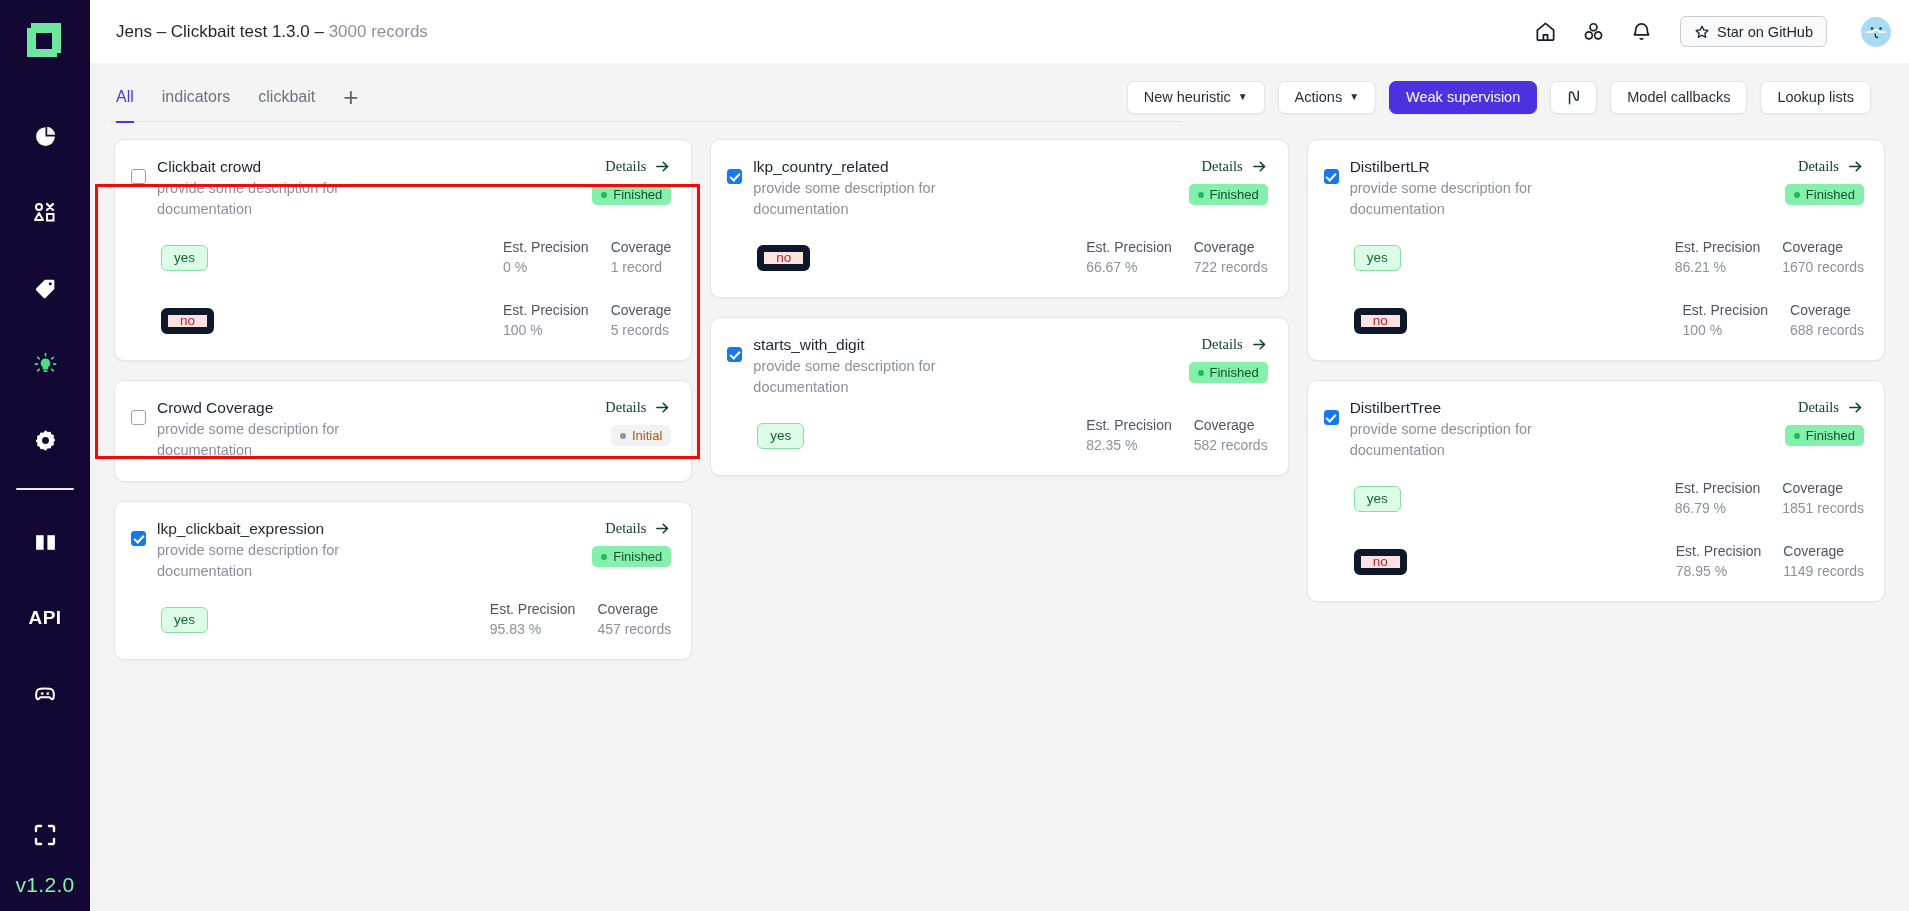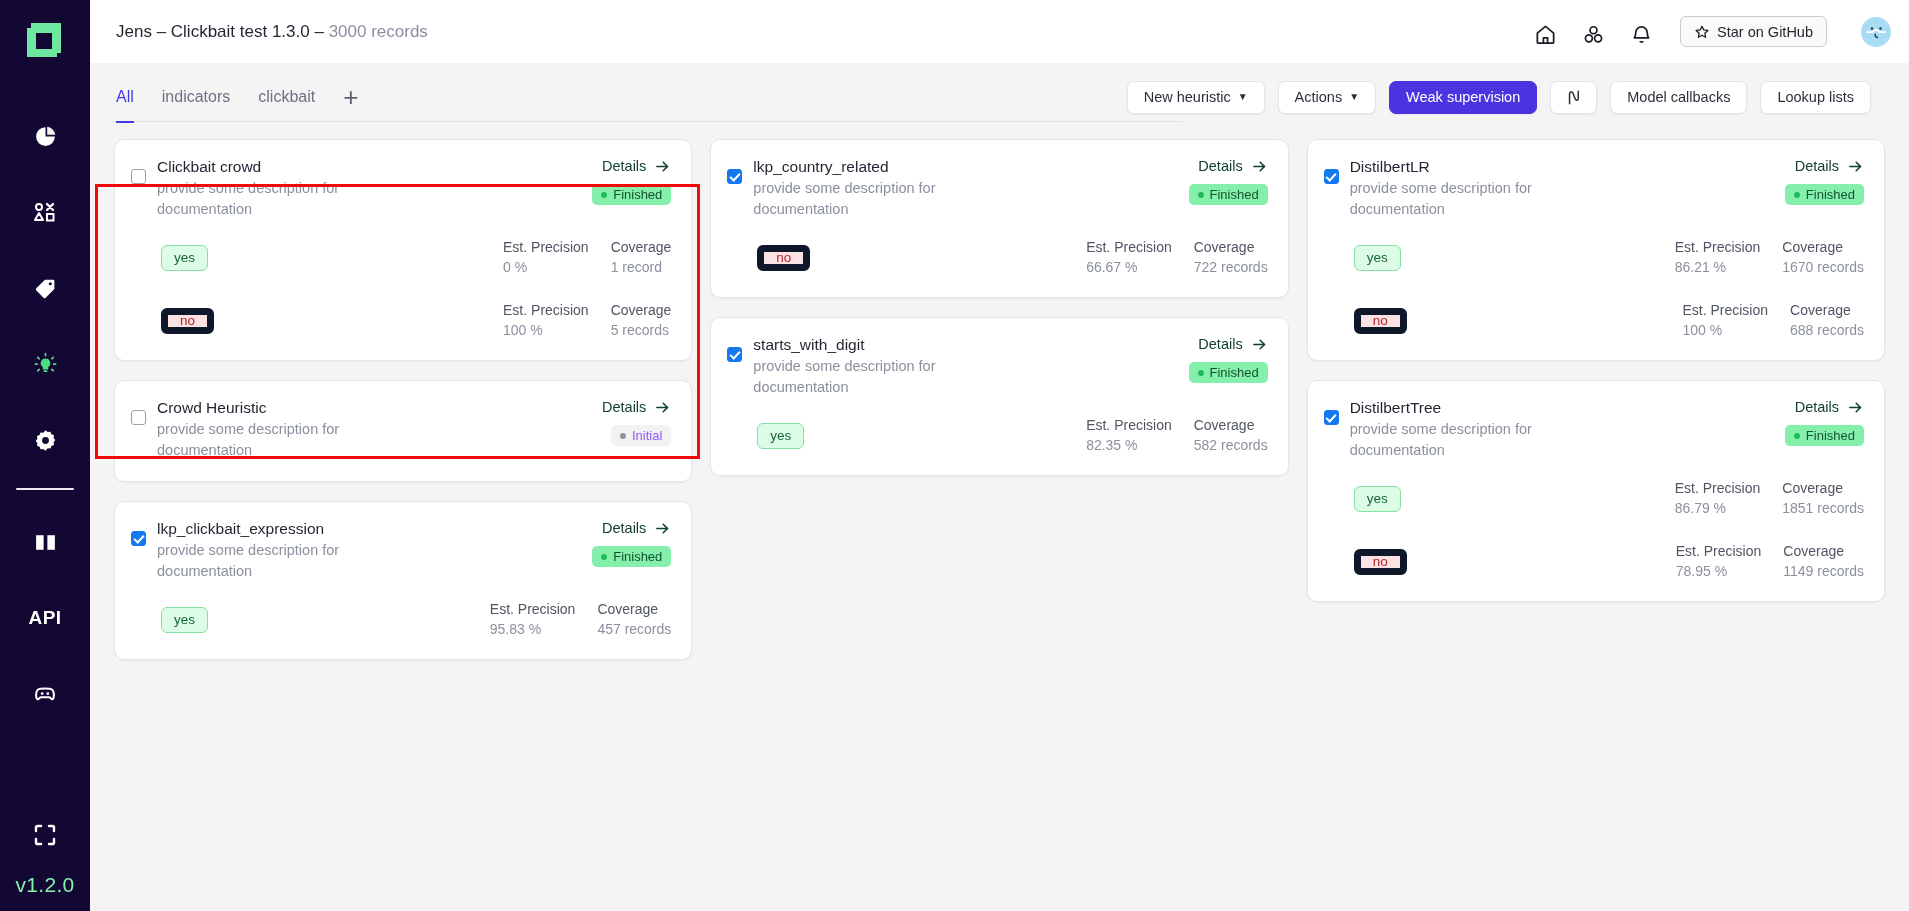--- a/index.html
+++ b/index.html
@@ -45,21 +45,21 @@
 
   .topbar {
     height: 63px; background: #ffffff;
     display: flex; align-items: center;
     padding: 0 18px 0 26px;
     flex: 0 0 63px;
   }
   .project-title { font-size: 17px; color: #1f2430; white-space: nowrap; }
   .project-title .muted { color: #8b90a0; }
   .topbar-spacer { flex: 1; }
-  .topbar-icons { display: flex; align-items: flex-end; gap: 22px; }
+  .topbar-icons { display: flex; align-items: center; gap: 22px; }
   .icon-btn { width: 26px; height: 26px; display: flex; align-items: center; justify-content: center; cursor: pointer; }
   .github-btn {
     display: flex; align-items: center; gap: 7px;
     height: 31px; padding: 0 13px;
     border: 1px solid #c9ccd4; border-radius: 6px;
     background: #fafafa; font-size: 14.5px; color: #23272f;
     cursor: pointer; margin-left: 4px;
   }
   .avatar {
     width: 30px; height: 30px; border-radius: 50%;
@@ -123,31 +123,31 @@
   .cb.checked::after {
     content: ""; width: 4px; height: 8px; margin-top: -2px;
     border: solid #ffffff; border-width: 0 2px 2px 0; transform: rotate(43deg);
   }
   .card-headtext { flex: 1; min-width: 0; }
   .card-title { font-size: 15.5px; color: #1f2430; line-height: 22px; }
   .card-desc { font-size: 14.5px; color: #8b909d; line-height: 21px; max-width: 225px; }
   .card-right { display: flex; flex-direction: column; align-items: flex-end; flex: 0 0 auto; padding-left: 10px; }
   .details-link {
     display: flex; align-items: center; gap: 8px;
-    font-size: 14.5px; color: #12402a; cursor: pointer; line-height: 20px;
+    font-size: 14.5px; color: #12402a; cursor: pointer; line-height: 20px; font-family: Liberation Serif, serif;
   }
   .badge {
     margin-top: 8px; display: inline-flex; align-items: center; gap: 6px;
     height: 21px; padding: 0 9px; border-radius: 5px;
     font-size: 13px;
   }
   .badge .dot { width: 6px; height: 6px; border-radius: 50%; }
   .badge.finished { background: #85efac; color: #14532d; }
   .badge.finished .dot { background: #21ba5a; }
-  .badge.initial { background: #f2f2f3; color: #8b5cf6; }
+  .badge.initial { background: #f2f2f3; color: #a16207; }
   .badge.initial .dot { background: #8e939c; }
 
   .stat-row {
     display: flex; align-items: flex-start; margin-top: 18px;
   }
   .label-chip {
     height: 26px; padding: 0 12px; border-radius: 6px; font-size: 13.5px;
     display: inline-flex; align-items: center; margin-left: 30px;
     align-self: center;
   }
@@ -381,21 +381,21 @@
       <div class="stat-block">
         <div class="stat-label">Coverage</div>
         <div class="stat-value">5 records</div>
       </div>
     </div>
     </div>
           <div class="card">
       <div class="card-top">
         <div class="cb"></div>
         <div class="card-headtext">
-          <div class="card-title">Crowd Heuristic</div>
+          <div class="card-title">Crowd Coverage</div>
           <div class="card-desc">provide some description for documentation</div>
         </div>
         <div class="card-right">
           <div class="details-link">
             <span>Details</span>
             <svg width="17" height="17" viewBox="0 0 24 24" fill="none" stroke="#12402a" stroke-width="2.2" stroke-linecap="round" stroke-linejoin="round">
               <path d="M4 12h15"></path>
                     <path d="M13 6l6 6-6 6"></path>
             </svg>
           </div>

